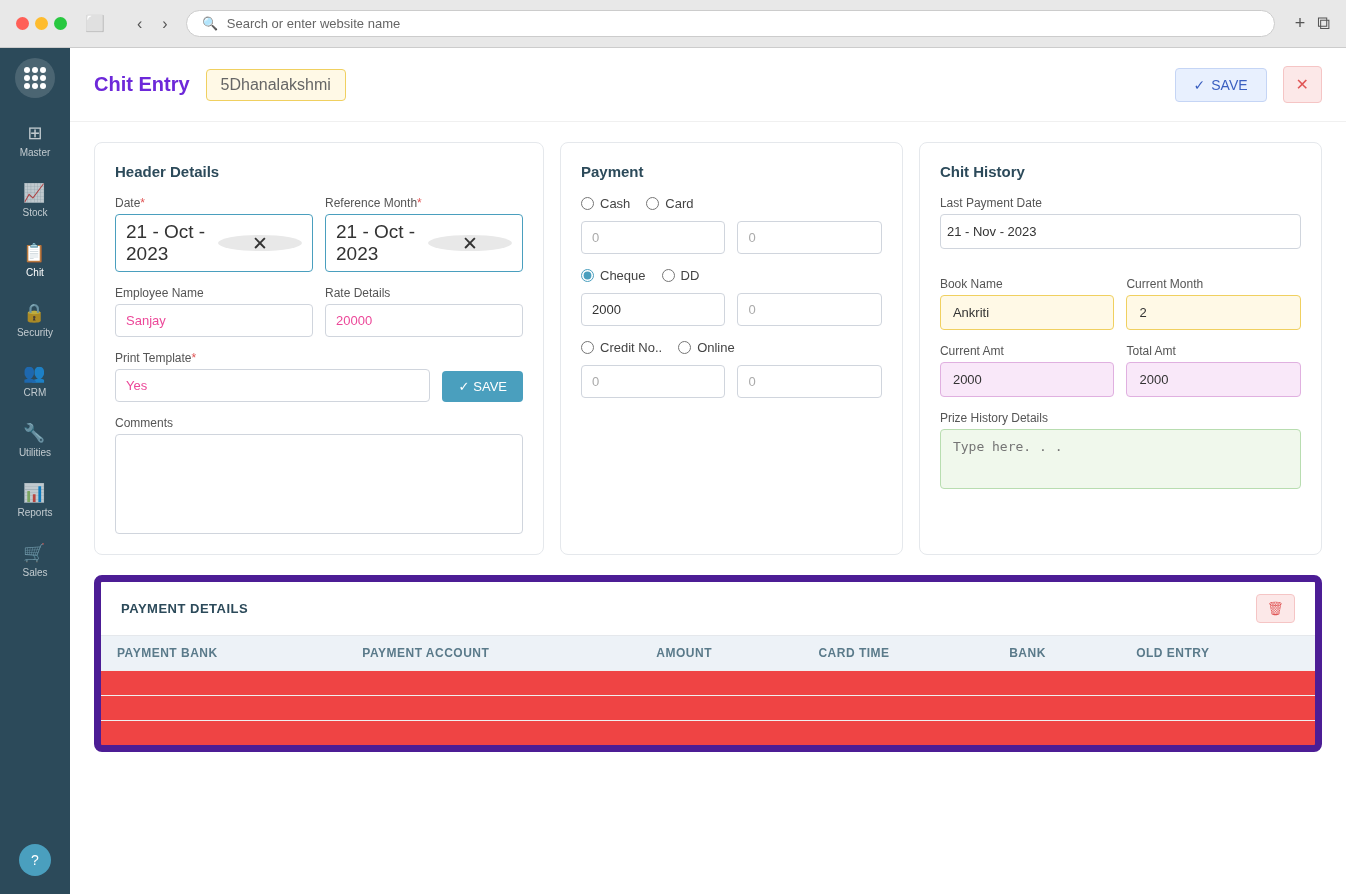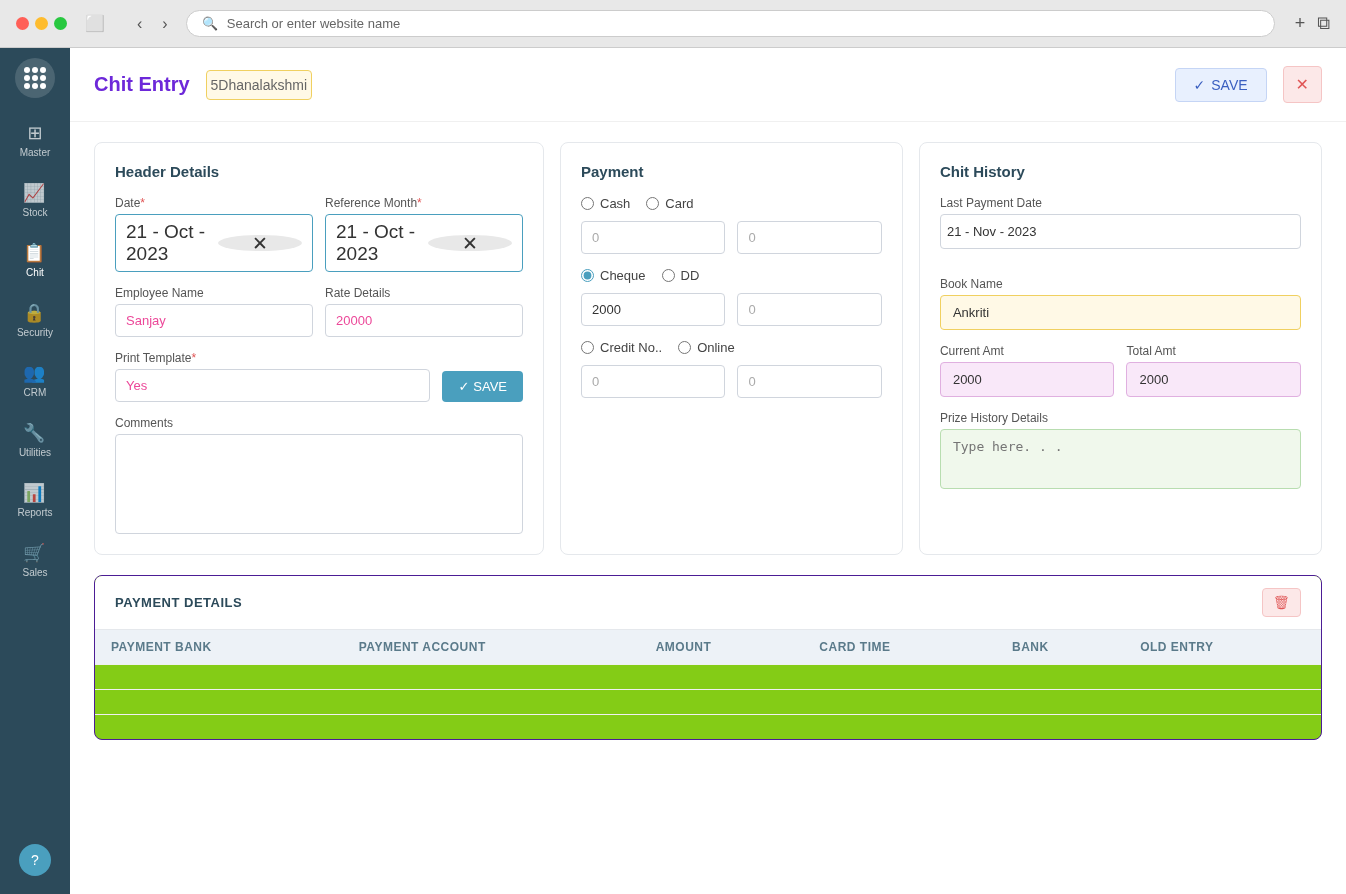--- a/index.html
+++ b/index.html
@@ -124,22 +124,22 @@
     }
     .page-title {
       font-size: 20px;
       font-weight: 700;
       color: #6d28d9;
     }
     .chit-name-tag {
       background: #fff9e6;
       border: 1px solid #f0d060;
       border-radius: 4px;
-      padding: 6px 4px;
-      font-size: 14px;
+      padding: 6px 14px;
+      font-size: 16px;
       color: #666;
     }
     .header-spacer { flex: 1; }
     .save-btn {
       display: flex;
       align-items: center;
       gap: 6px;
       background: #e8f0fe;
       border: 1px solid #c5d5f5;
       border-radius: 4px;
@@ -347,22 +347,22 @@
       padding: 9px 12px;
       font-size: 13px;
       color: #aaa;
       width: 100%;
       height: 60px;
       resize: none;
     }
 
     
     .payment-details-section {
-      background: #84cc16;
-      border: 1px solid #4c1d95;
+      background: #ef4444;
+      border: 7px solid #4c1d95;
       border-radius: 8px;
       overflow: hidden;
     }
     .payment-details-header {
       display: flex;
       align-items: center;
       padding: 12px 20px;
       background: white;
       border-bottom: 1px solid #e5e8ec;
     }
@@ -626,20 +626,24 @@
 
           <div class="form-group" style="margin-bottom:14px;">
             <label class="form-label">Last Payment Date</label>
             <input class="last-payment-input" type="text" value="21 - Nov - 2023" style="">
           </div>
 
           <div class="chit-history-row">
             <div class="form-group">
               <label class="form-label">Book Name</label>
               <input class="book-name-input" type="text" value="Ankriti" style="">
+            </div>
+            <div class="form-group">
+              <label class="form-label">Current Month</label>
+              <input class="current-month-input" type="text" value="2" style="">
             </div>
           </div>
 
           <div class="chit-history-row">
             <div class="form-group">
               <label class="form-label">Current Amt</label>
               <input class="current-amt-input" type="text" value="2000" style="">
             </div>
             <div class="form-group">
               <label class="form-label">Total  Amt</label>

